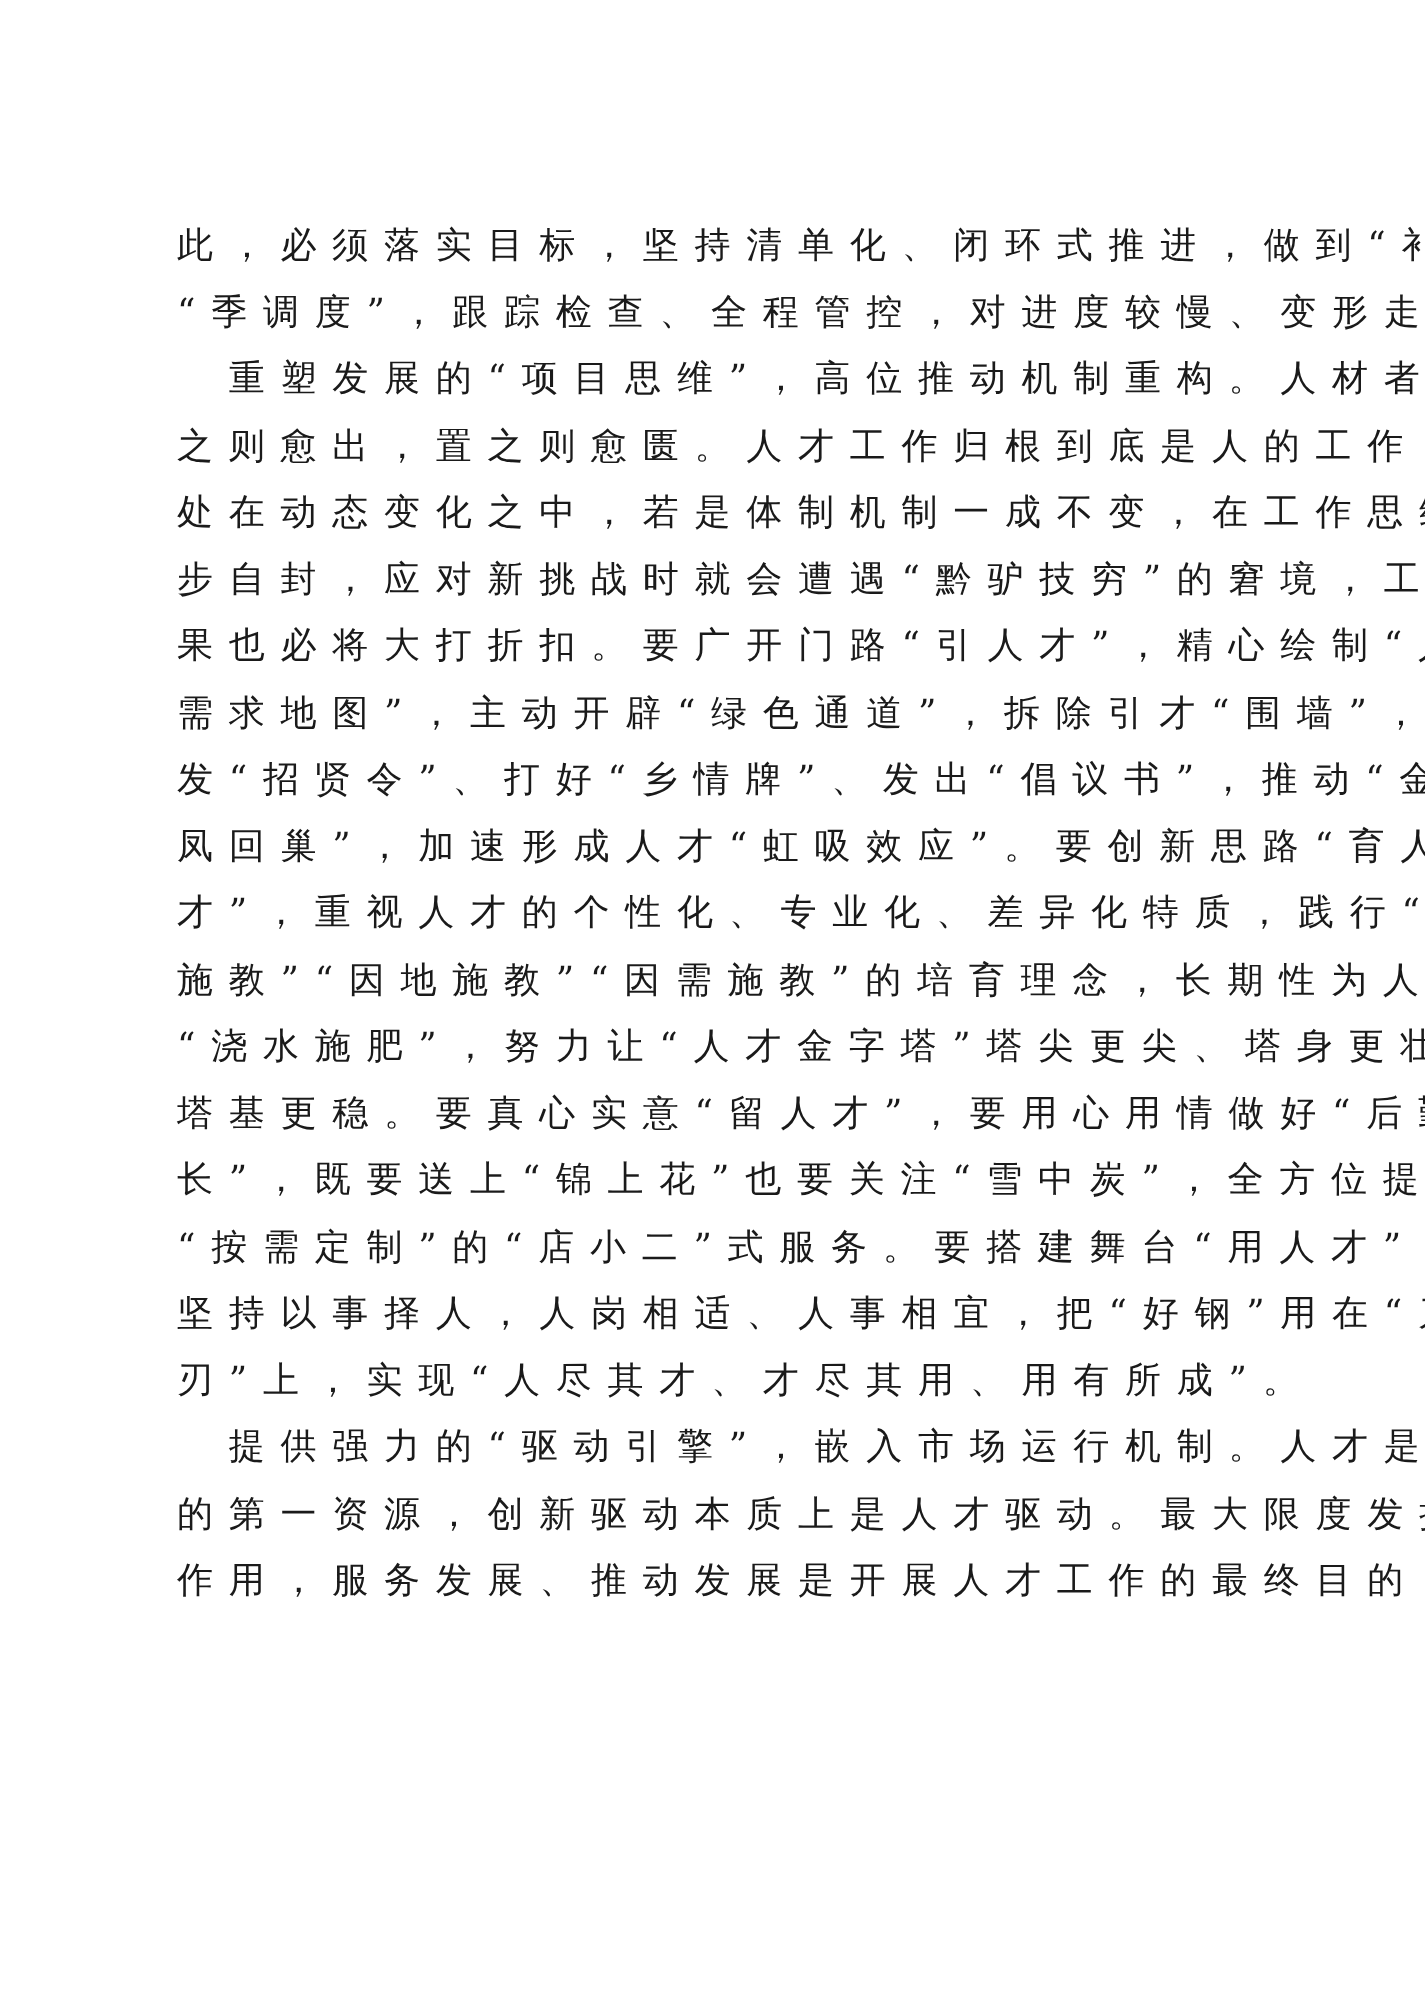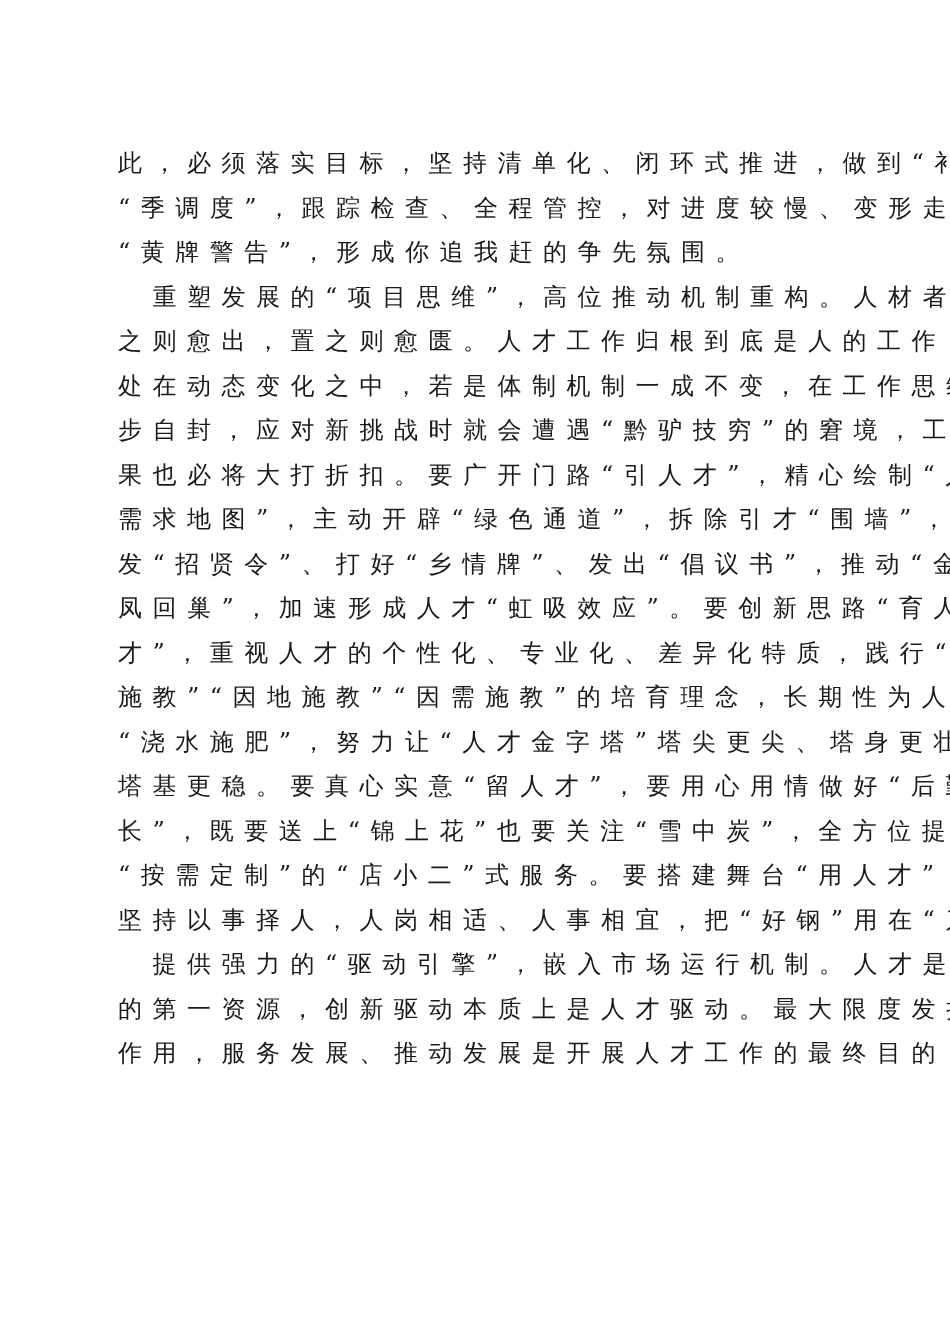--- a/index.html
+++ b/index.html
@@ -44,39 +44,39 @@
   </style>
 </head>
 <body>
 
 <div class="page">
   <div class="body-text">
 
     <div>
       <div class="line">此，必须落实目标，坚持清单化、闭环式推进，做到“补缺补</div>
       <div class="line">“季调度”，跟踪检查、全程管控，对进度较慢、变形走样的</div>
-      <div class="line last">“黄牌警告”，形成你追我赶的争先氛围。</div>
     </div>
 
     <div>
       <div class="line">　重塑发展的“项目思维”，高位推动机制重构。人材者，求</div>
       <div class="line">之则愈出，置之则愈匮。人才工作归根到底是人的工作，而人</div>
       <div class="line">处在动态变化之中，若是体制机制一成不变，在工作思维上故</div>
       <div class="line">步自封，应对新挑战时就会遭遇“黔驴技穷”的窘境，工作效</div>
       <div class="line">果也必将大打折扣。要广开门路“引人才”，精心绘制“人才</div>
       <div class="line">需求地图”，主动开辟“绿色通道”，拆除引才“围墙”，广</div>
       <div class="line">发“招贤令”、打好“乡情牌”、发出“倡议书”，推动“金</div>
       <div class="line">凤回巢”，加速形成人才“虹吸效应”。要创新思路“育人</div>
       <div class="line">才”，重视人才的个性化、专业化、差异化特质，践行“因材</div>
       <div class="line">施教”“因地施教”“因需施教”的培育理念，长期性为人才</div>
       <div class="line">“浇水施肥”，努力让“人才金字塔”塔尖更尖、塔身更壮、</div>
       <div class="line">塔基更稳。要真心实意“留人才”，要用心用情做好“后勤部</div>
       <div class="line">长”，既要送上“锦上花”也要关注“雪中炭”，全方位提供</div>
       <div class="line">“按需定制”的“店小二”式服务。要搭建舞台“用人才”，</div>
       <div class="line">坚持以事择人，人岗相适、人事相宜，把“好钢”用在“刀</div>
+      <div class="line last">刃”上，实现“人尽其才、才尽其用、用有所成”。</div>
     </div>
 
     <div>
       <div class="line">　提供强力的“驱动引擎”，嵌入市场运行机制。人才是创新</div>
       <div class="line">的第一资源，创新驱动本质上是人才驱动。最大限度发挥人才</div>
       <div class="line">作用，服务发展、推动发展是开展人才工作的最终目的，也是</div>
     </div>
 
   </div>
 </div>

